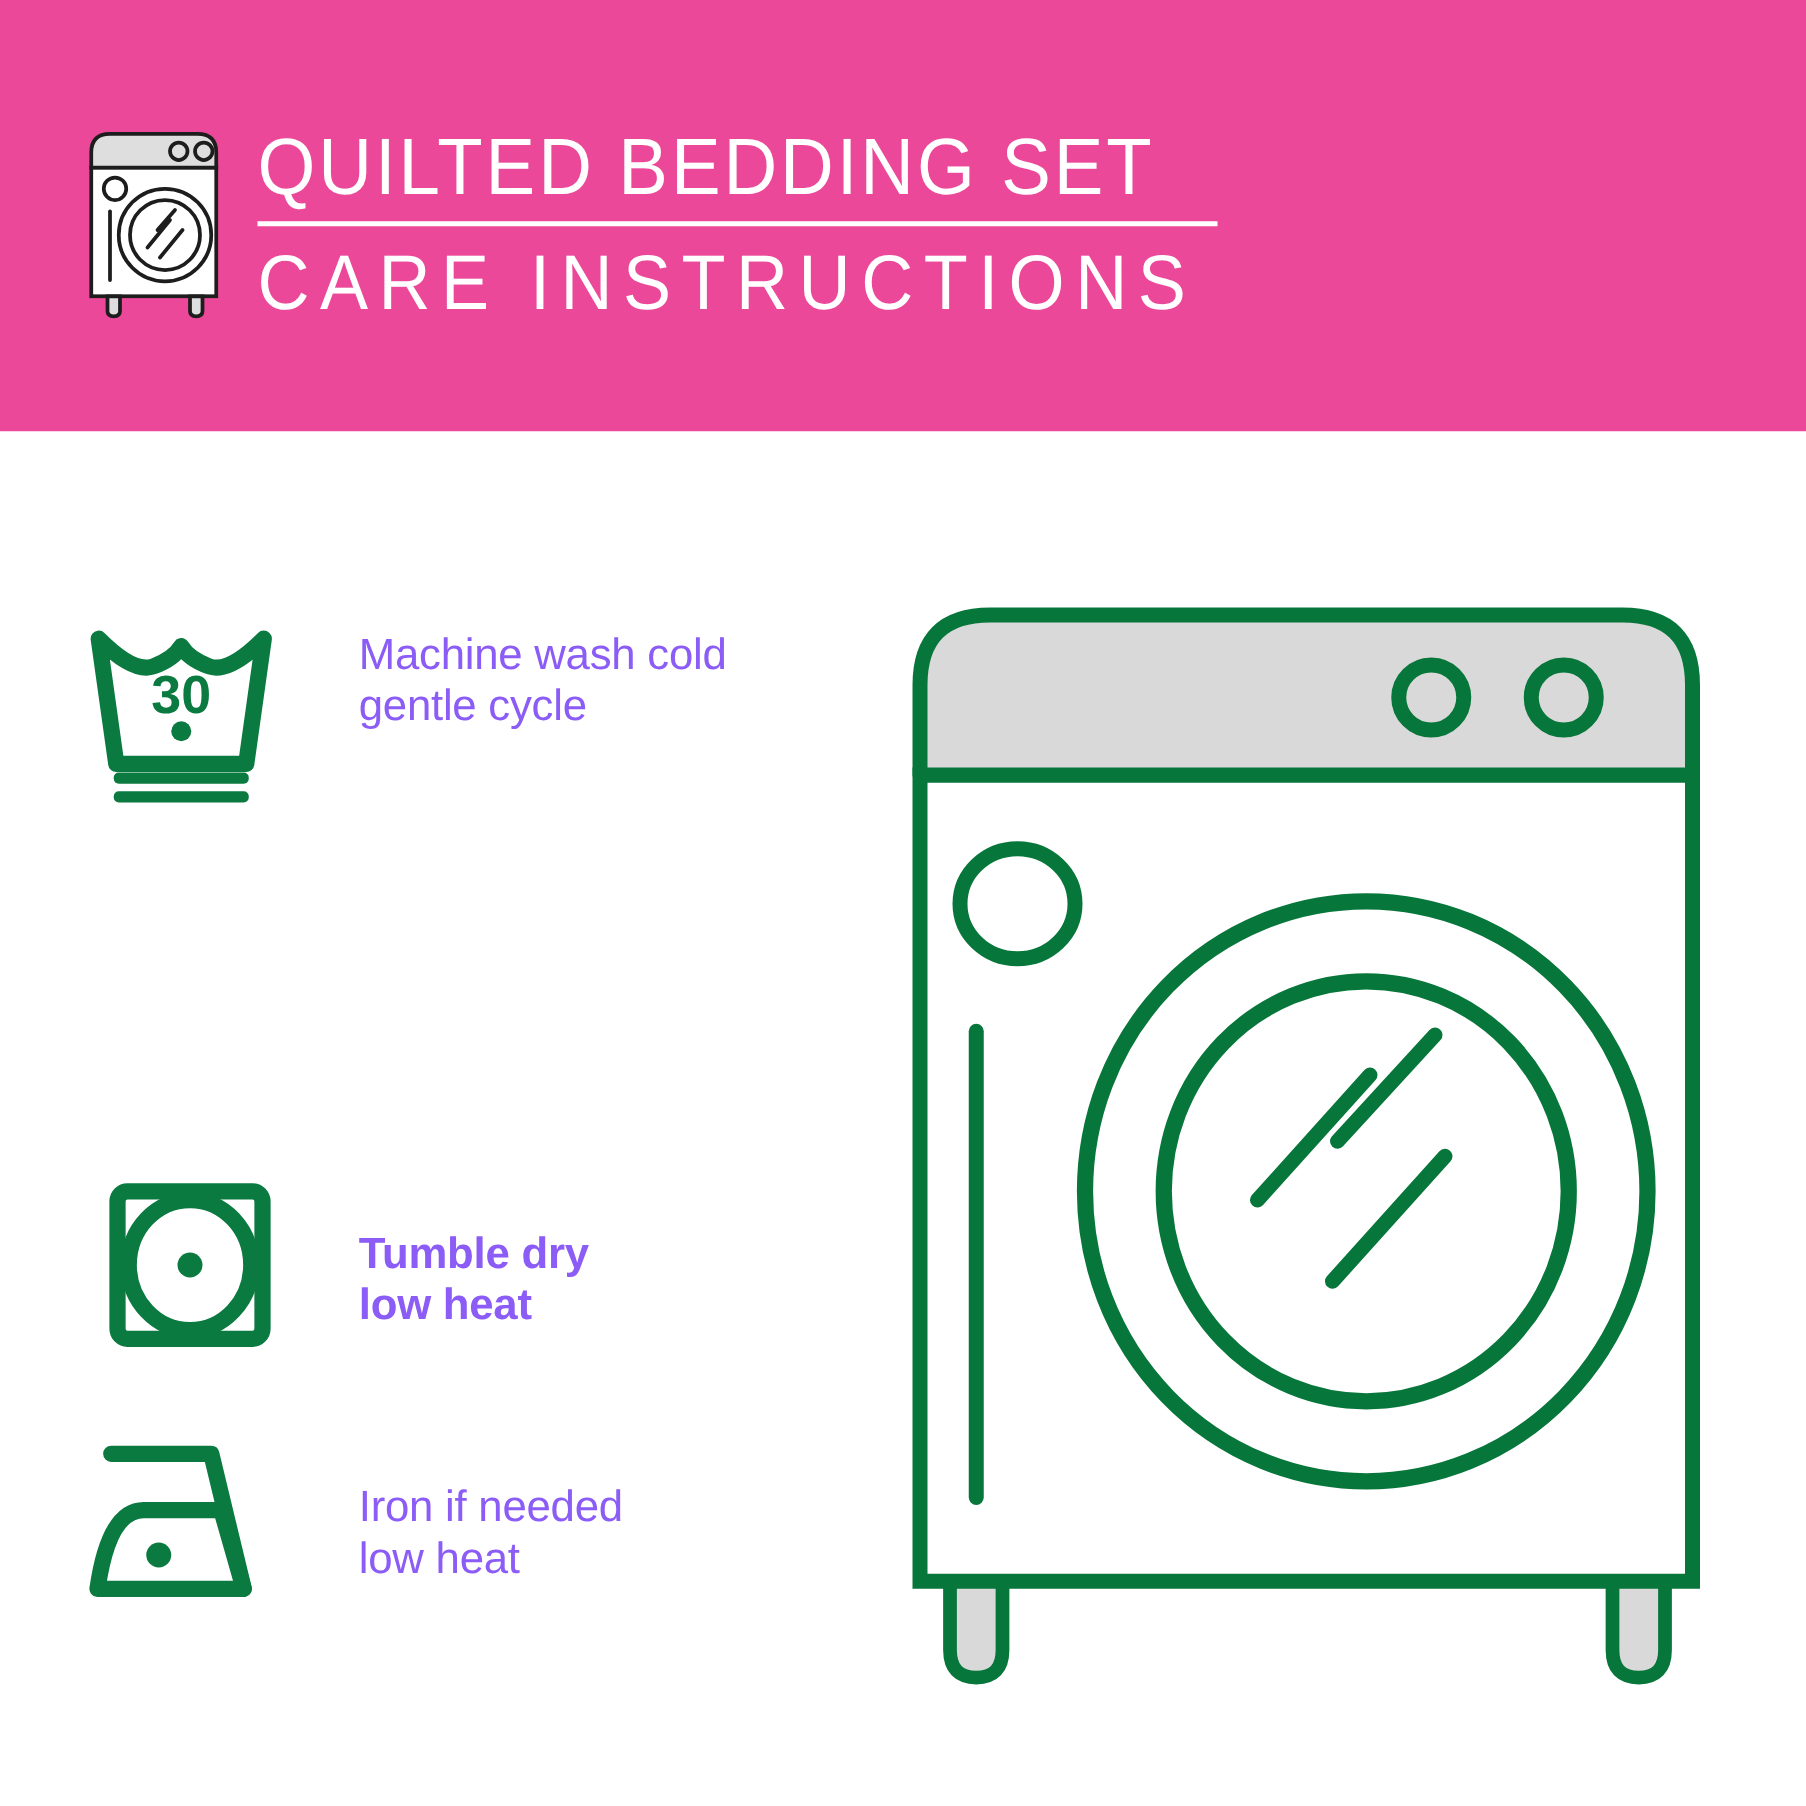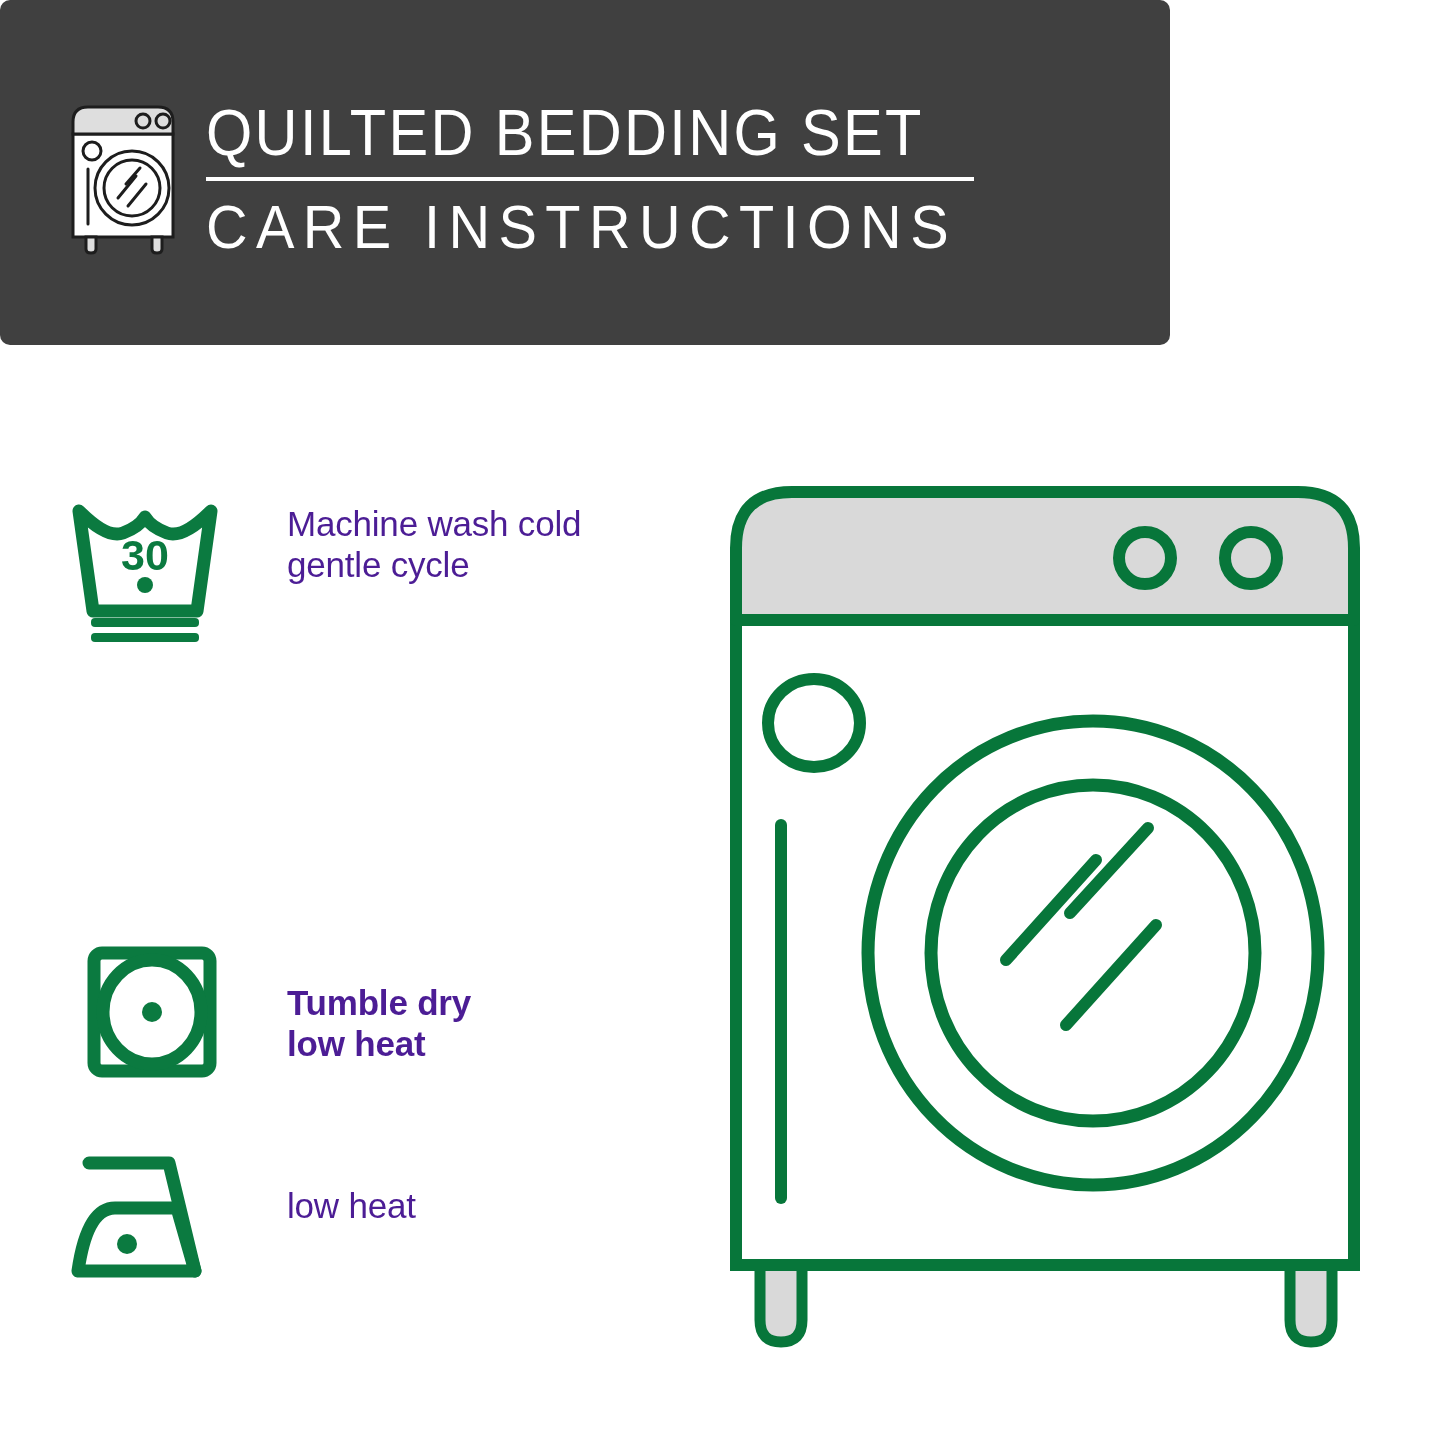--- a/index.html
+++ b/index.html
@@ -16,24 +16,23 @@
     height: 1445px;
     background: #ffffff;
     overflow: hidden;
   }
 
   
   .header-band {
     position: absolute;
     left: 0;
     top: 0;
-    width: 1170px;
+    width: 1445px;
     height: 345px;
-    background: #404040;
-    border-radius: 10px;
+    background: #ec4899;
   }
   .header-logo {
     position: absolute;
     left: 64px;
     top: 100px;
     width: 124px;
     height: 155px;
   }
   .header-text {
     position: absolute;
@@ -94,21 +93,21 @@
   .care-symbol {
     width: 160px;
     margin-left: 65px;
     flex: none;
     display: flex;
     align-items: flex-start;
     justify-content: flex-end;
   }
   .care-label {
     margin-left: 62px;
-    color: #4c1d95;
+    color: #8b5cf6;
     font-size: 35px;
     line-height: 41px;
     font-weight: 400;
     letter-spacing: -0.2px;
     padding-top: 8px;
   }
   .care-row-2 .care-label { padding-top: 46px; }
   .care-row-3 .care-label { padding-top: 42px; font-weight: bold; }
   .care-row-4 .care-label { padding-top: 40px; }
 
@@ -201,20 +200,21 @@
         <svg width="160" height="145" viewBox="0 0 160 145">
 
           <path d="M24 18 L104 18 L130 126" fill="none" stroke="#0b7a40" stroke-width="13" stroke-linecap="round" stroke-linejoin="round"></path>
 
           <path d="M112 63 L50 63 Q22 63 13 126 L130 126 Z" fill="none" stroke="#0b7a40" stroke-width="13" stroke-linejoin="round" stroke-linecap="round"></path>
 
           <circle cx="62" cy="99" r="10" fill="#0b7a40"></circle>
         </svg>
       </div>
       <div class="care-label">
+        <div>Iron if needed</div>
         <div>low heat</div>
       </div>
     </div>
 
   </div>
 
   <svg class="washer-figure" viewBox="0 0 700 890">
 
     <g>
       <path d="M42 790 L42 850 Q42 872 63 872 Q84 872 84 850 L84 790 Z" fill="#d9d9d9" stroke="#07763a" stroke-width="11" stroke-linejoin="round"></path>

